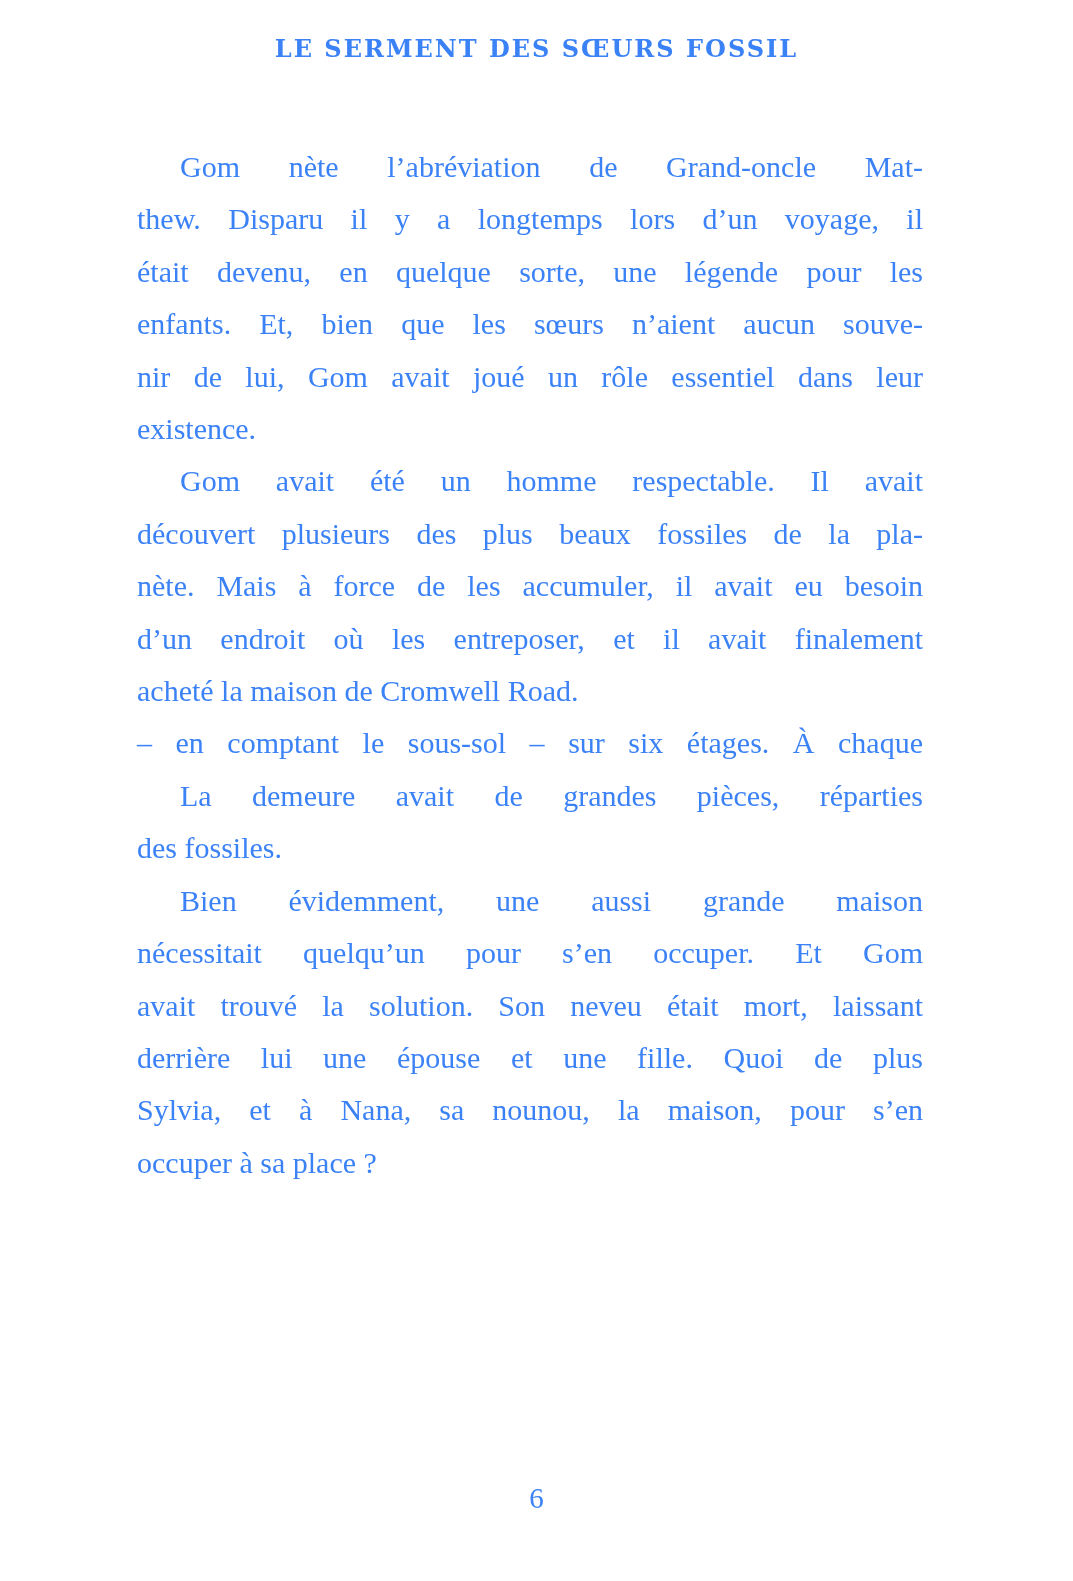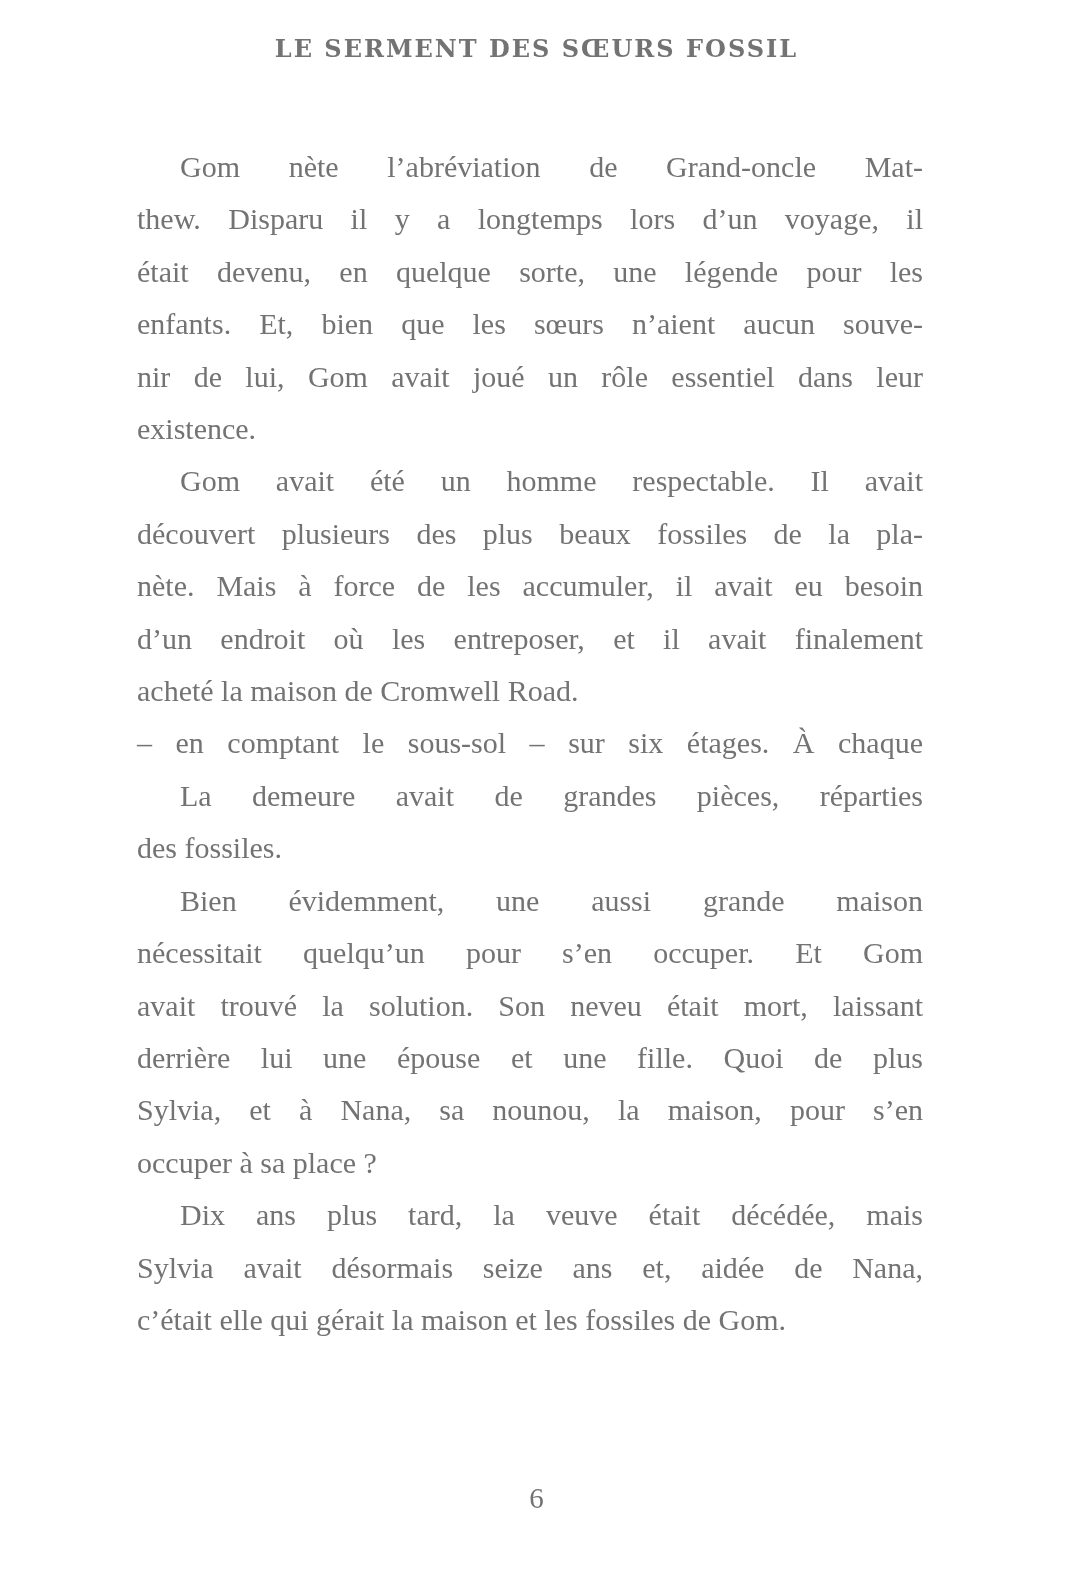--- a/index.html
+++ b/index.html
@@ -5,21 +5,21 @@
   html, body {
     margin: 0;
     padding: 0;
     background: #ffffff;
   }
   .page {
     position: relative;
     width: 1073px;
     height: 1581px;
     background: #ffffff;
-    color: #737373;
+    color: #3b82f6;
     font-family: "Liberation Serif", serif;
     overflow: hidden;
   }
   .running-head {
     position: absolute;
     top: 34px;
     left: 0;
     width: 100%;
     text-align: center;
     font-family: "DejaVu Serif", serif;
@@ -81,21 +81,16 @@
         <div class="line last">des fossiles.</div>
       </div>
       <div class="paragraph">
         <div class="line first">Bien évidemment, une aussi grande maison</div>
         <div class="line">nécessitait quelqu’un pour s’en occuper. Et Gom</div>
         <div class="line">avait trouvé la solution. Son neveu était mort, laissant</div>
         <div class="line">derrière lui une épouse et une fille. Quoi de plus</div>
         <div class="line">Sylvia, et à Nana, sa nounou, la maison, pour s’en</div>
         <div class="line last">occuper à sa place ?</div>
       </div>
-      <div class="paragraph">
-        <div class="line first">Dix ans plus tard, la veuve était décédée, mais</div>
-        <div class="line">Sylvia avait désormais seize ans et, aidée de Nana,</div>
-        <div class="line last">c’était elle qui gérait la maison et les fossiles de Gom.</div>
-      </div>
     </div>
 
   <div class="folio">6</div>
 </div>
 
 </body></html>

